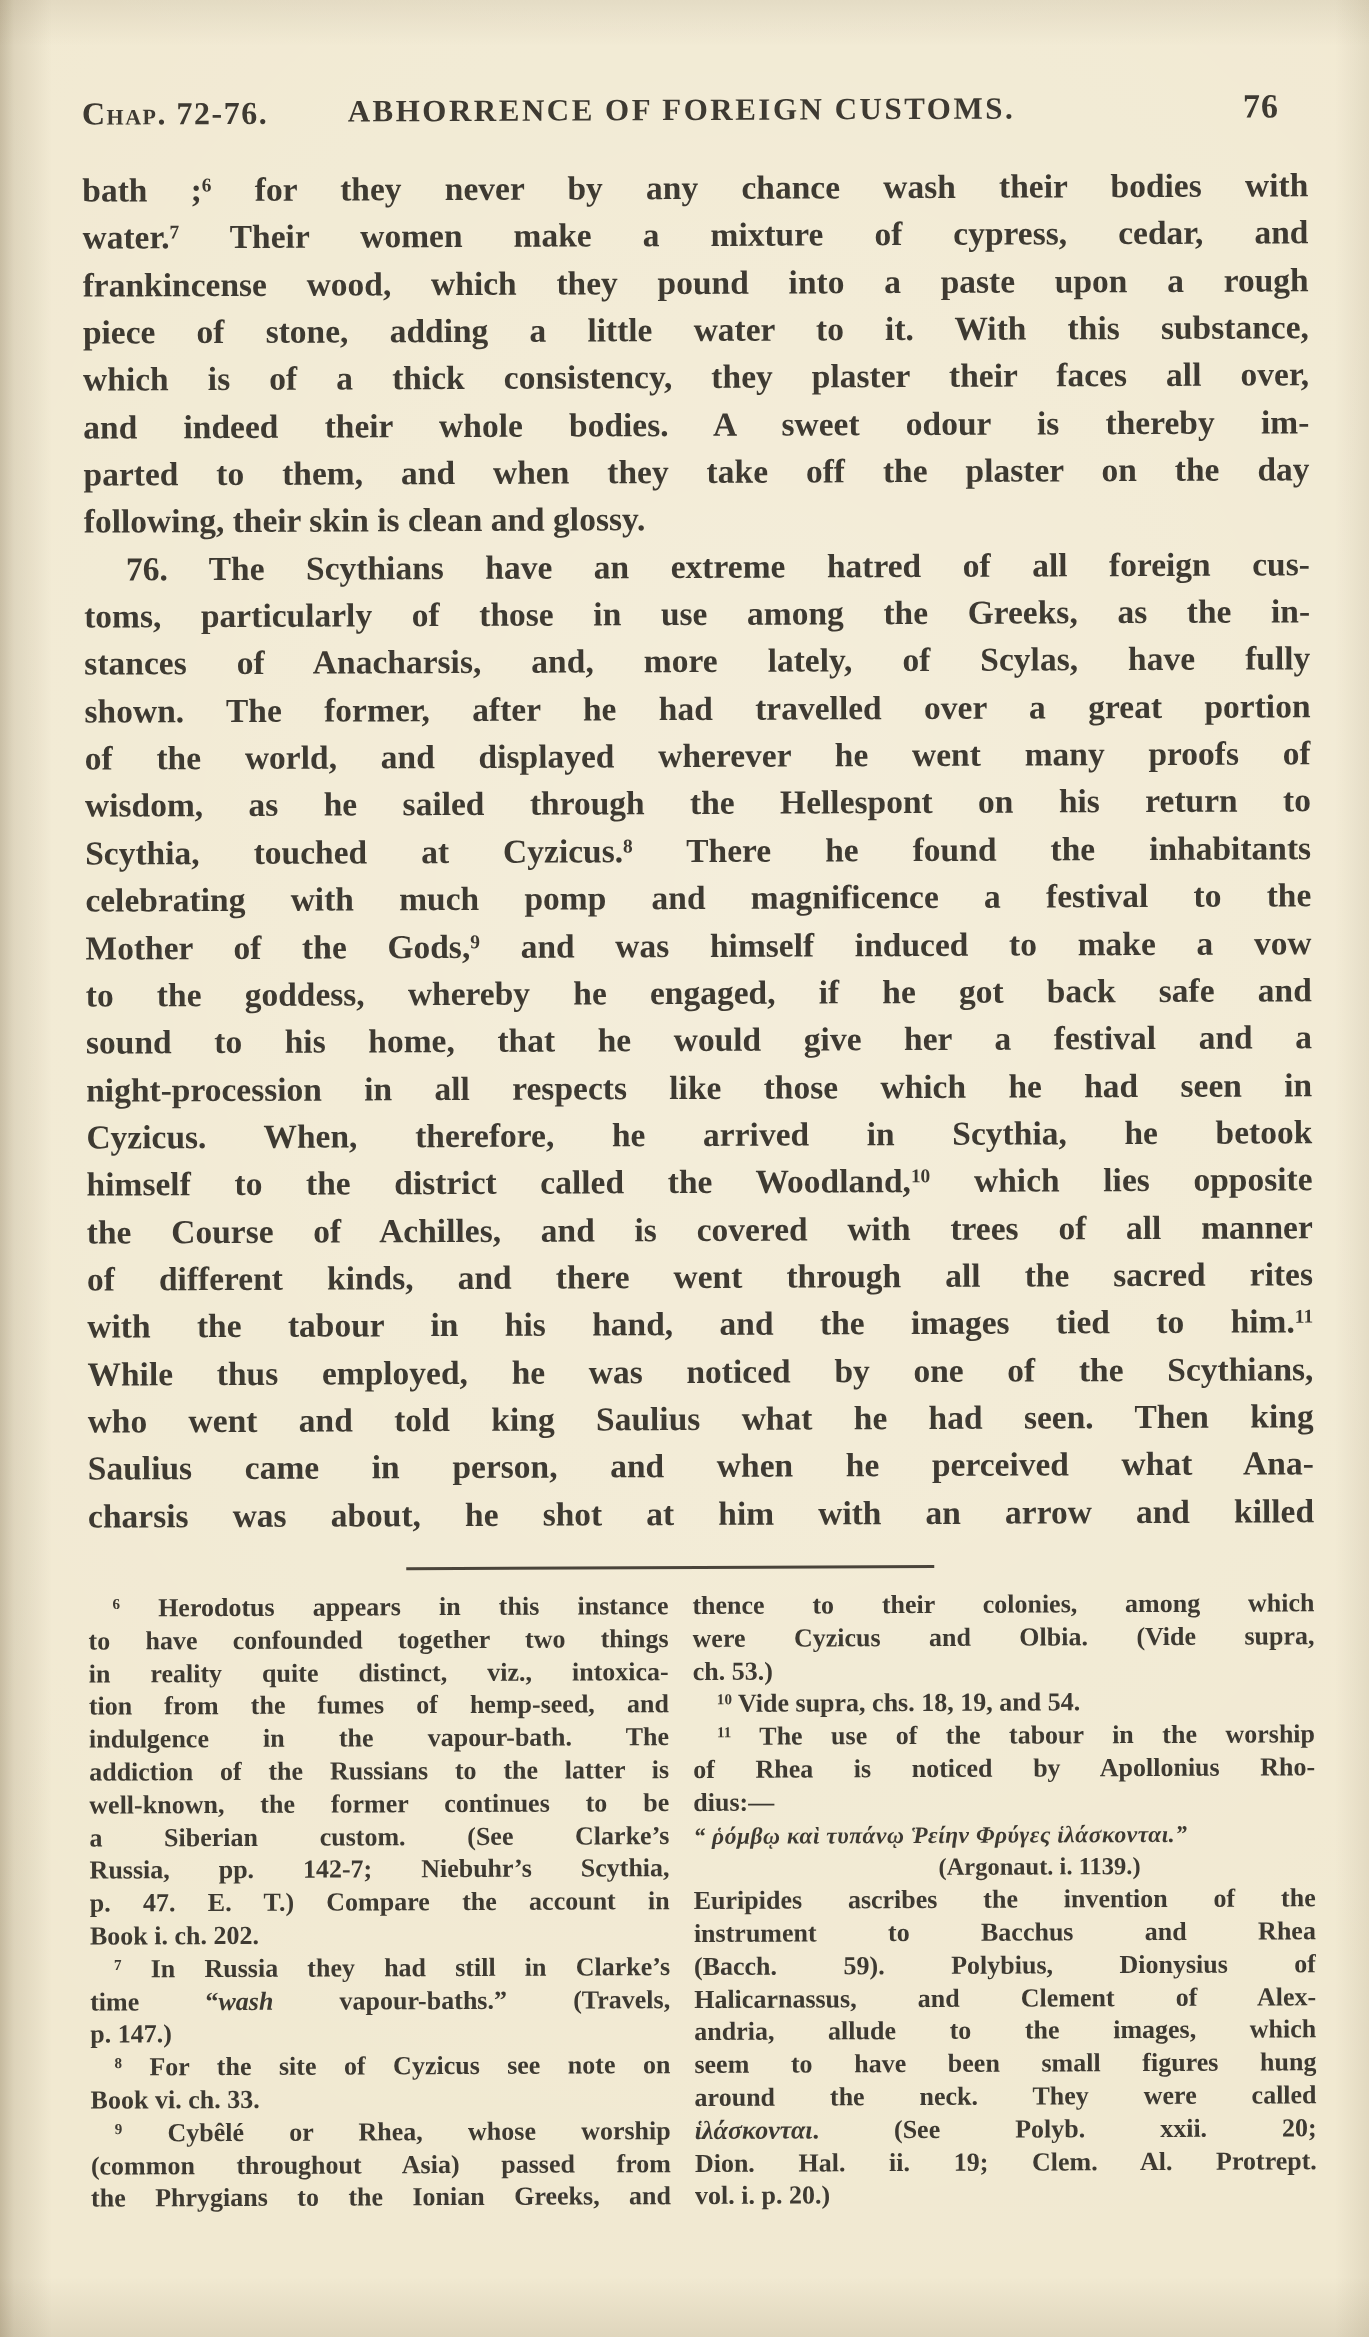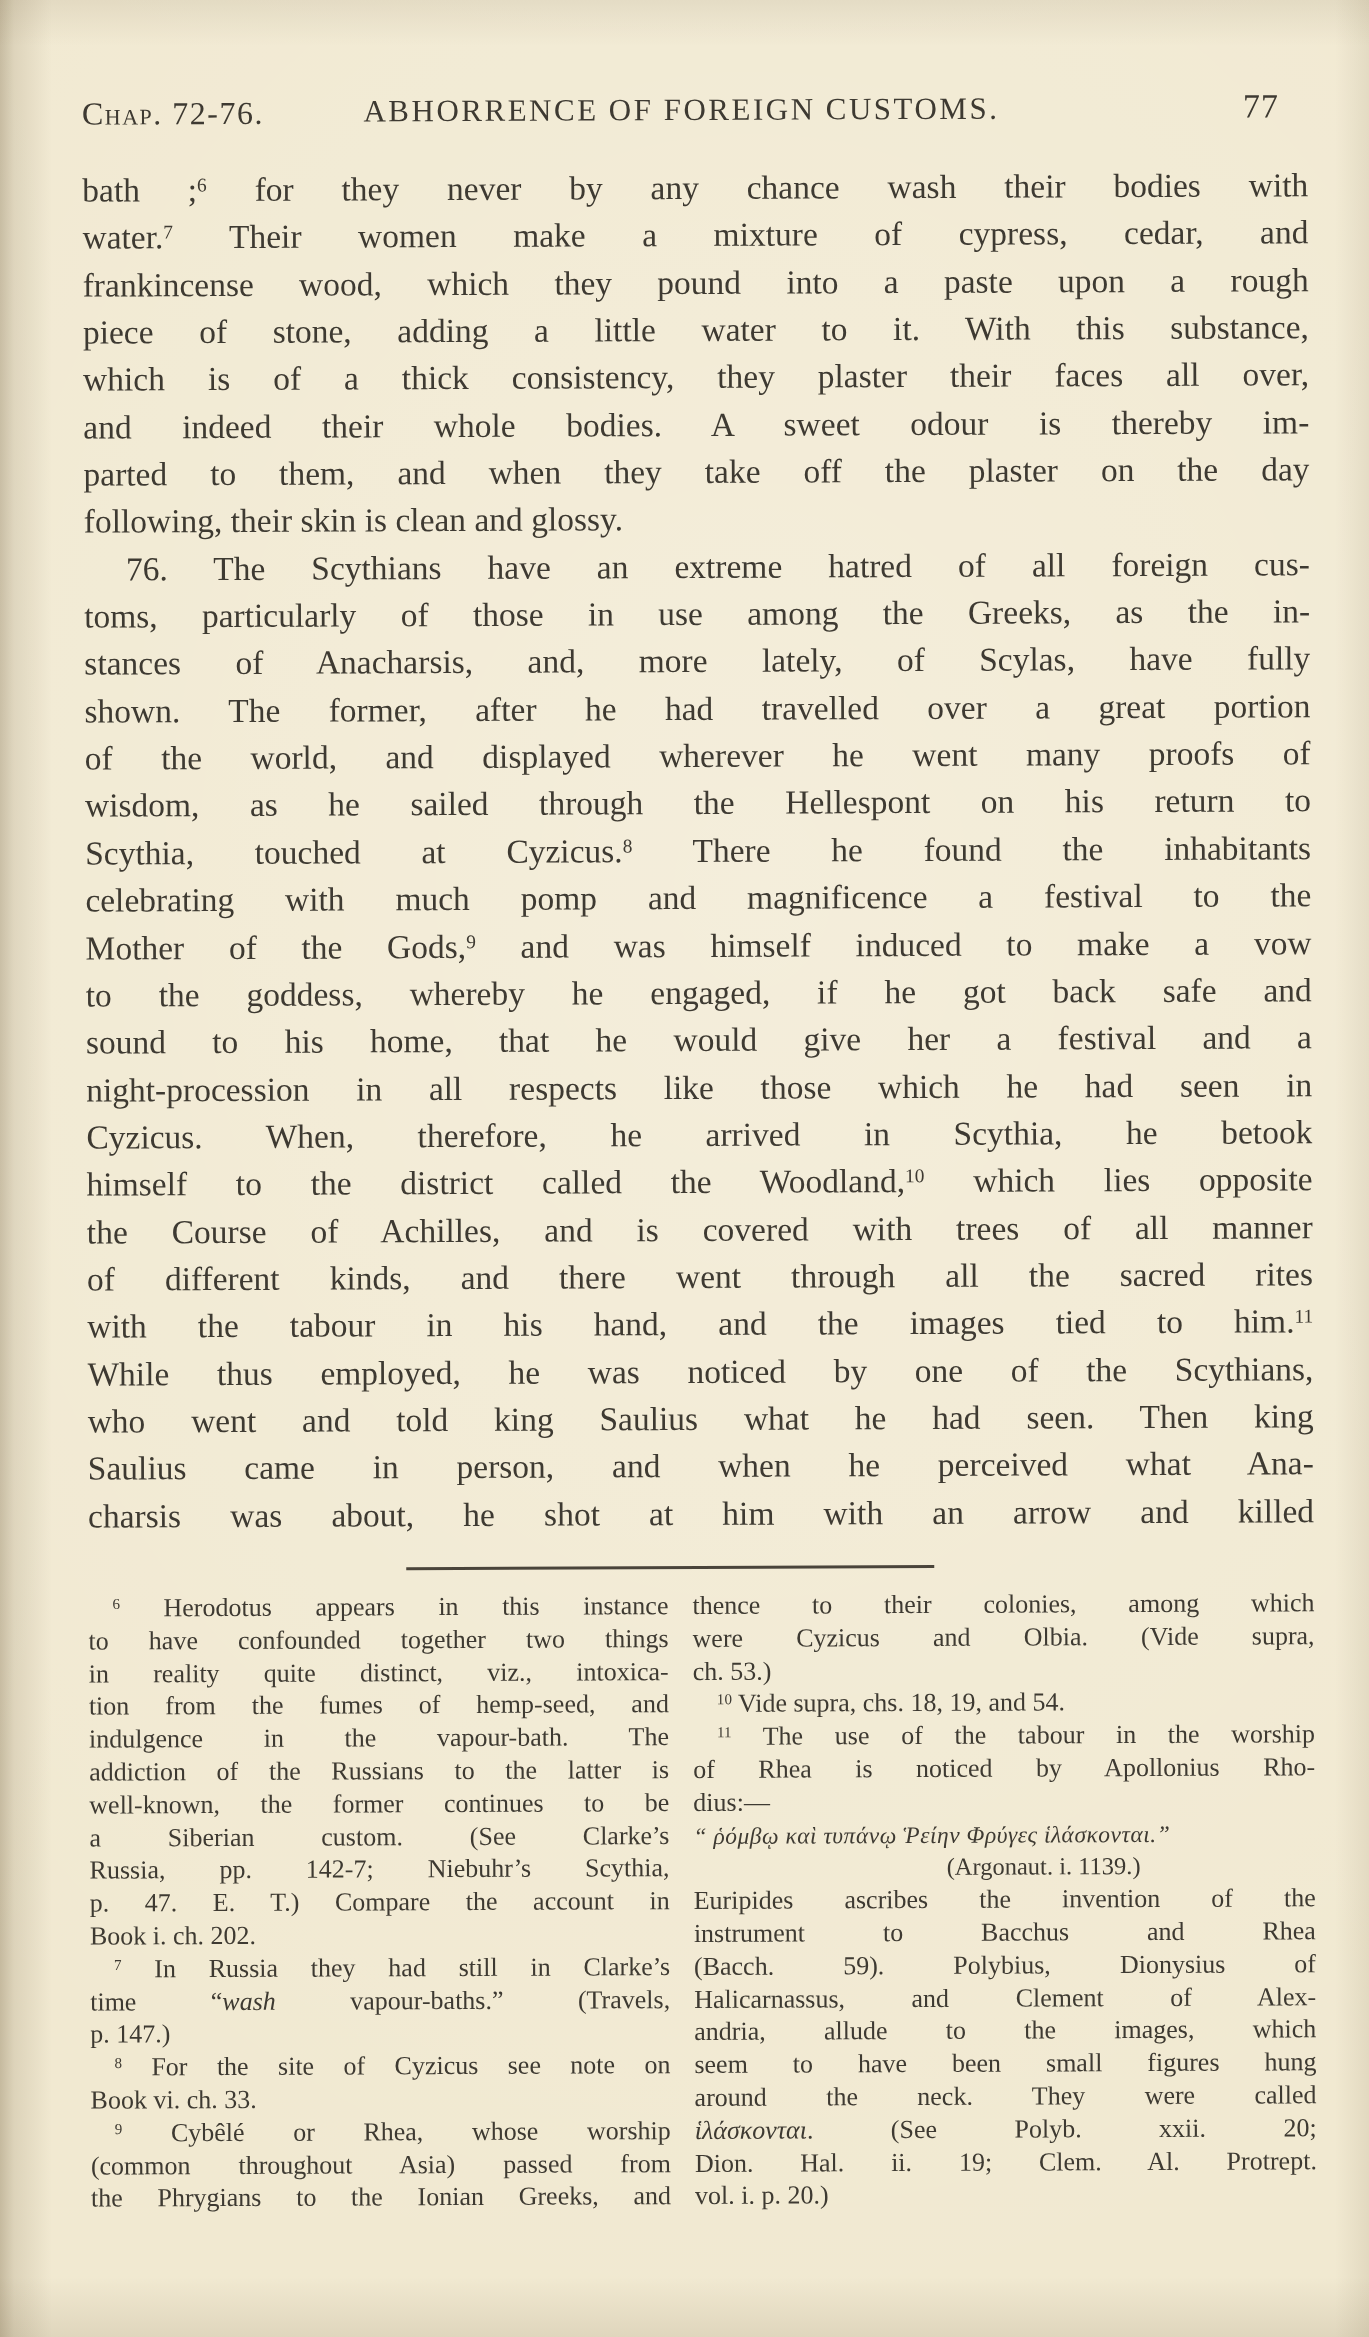--- a/index.html
+++ b/index.html
@@ -15,20 +15,21 @@
     overflow: hidden;
     font-family: "Liberation Serif", "DejaVu Serif", serif;
     color: var(--ink);
     background:
       radial-gradient(ellipse 120% 90% at 55% 38%, rgba(255,255,255,0.22), rgba(255,255,255,0) 70%),
       linear-gradient(90deg, rgba(96,76,42,0.30) 0px, rgba(96,76,42,0.14) 14px, rgba(96,76,42,0.0) 52px),
       linear-gradient(270deg, rgba(96,76,42,0.10) 0px, rgba(96,76,42,0.0) 34px),
       linear-gradient(180deg, rgba(96,76,42,0.10) 0px, rgba(96,76,42,0.0) 46px),
       linear-gradient(0deg, rgba(96,76,42,0.12) 0px, rgba(96,76,42,0.0) 60px),
       var(--paper);
+    font-weight: bold;
   }
   .content {
     position: absolute;
     inset: 0;
     transform: rotate(-0.25deg);
     transform-origin: 50% 45%;
   }
   
   .pagehead {
     position: absolute;
@@ -102,21 +103,21 @@
 </style>
 </head>
 <body>
 
 <div class="page">
   <div class="content">
 
     <header class="pagehead">
       <span class="chap">Chap. 72-76.</span>
       <span class="runtitle">ABHORRENCE OF FOREIGN CUSTOMS.</span>
-      <span class="pageno">77</span>
+      <span class="pageno">76</span>
     </header>
 
     <main class="bodytext">
       <div class="para">
           <div class="line just">bath ;<sup>6</sup> for they never by any chance wash their bodies with</div>
           <div class="line just">water.<sup>7</sup> Their women make a mixture of cypress, cedar, and</div>
           <div class="line just">frankincense wood, which they pound into a paste upon a rough</div>
           <div class="line just">piece of stone, adding a little water to it. With this substance,</div>
           <div class="line just">which is of a thick consistency, they plaster their faces all over,</div>
           <div class="line just">and indeed their whole bodies. A sweet odour is thereby im-</div>

